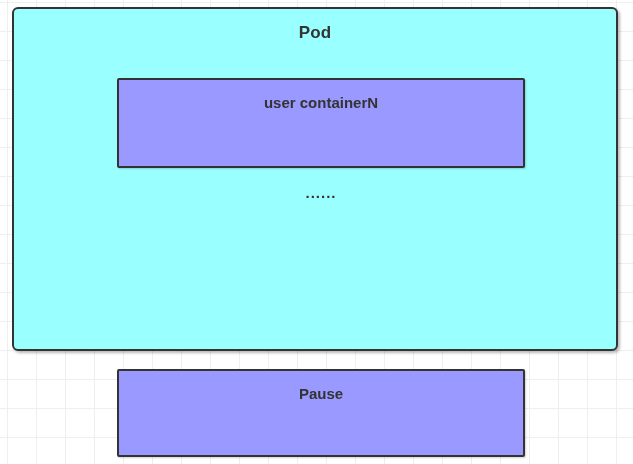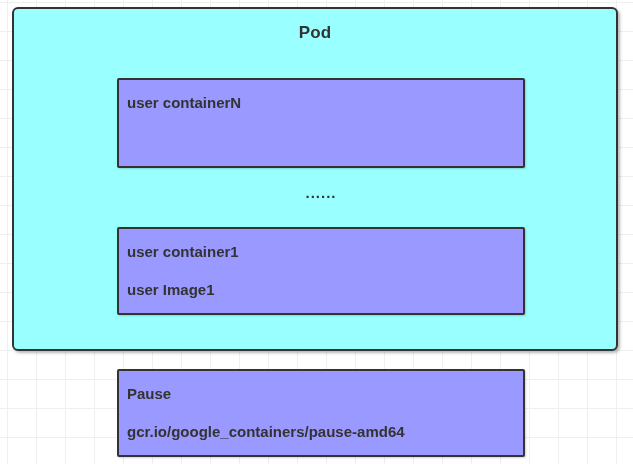--- a/index.html
+++ b/index.html
@@ -54,20 +54,21 @@
     background: #9999ff;
     border: 2px solid #333333;
     border-radius: 2px;
     box-shadow: 1px 1px 2px rgba(0,0,0,0.18);
     display: flex;
     flex-direction: column;
     justify-content: space-between;
     padding: 13px 8px;
   }
   .container-box .line {
+    text-align: center;
     font-size: 15px;
     font-weight: bold;
     color: #333333;
     line-height: 20px;
     white-space: nowrap;
   }
 
   .box-n     { top: 69px;  height: 90px; }
   .box-1     { top: 218px; height: 88px; }
   .box-pause { top: 360px; height: 88px; }
@@ -91,23 +92,18 @@
 <div class="pod-box">
 
   <div class="pod-title">Pod</div>
 
   <div class="container-box box-n">
     <div class="line">user containerN</div>
   </div>
 
   <div class="ellipsis">......</div>
 
-  <div class="container-box box-1">
-    <div class="line">user container1</div>
-    <div class="line">user Image1</div>
-  </div>
 
   <div class="container-box box-pause">
     <div class="line">Pause</div>
-    <div class="line">gcr.io/google_containers/pause-amd64</div>
   </div>
 
 </div>
 
 </body></html>

